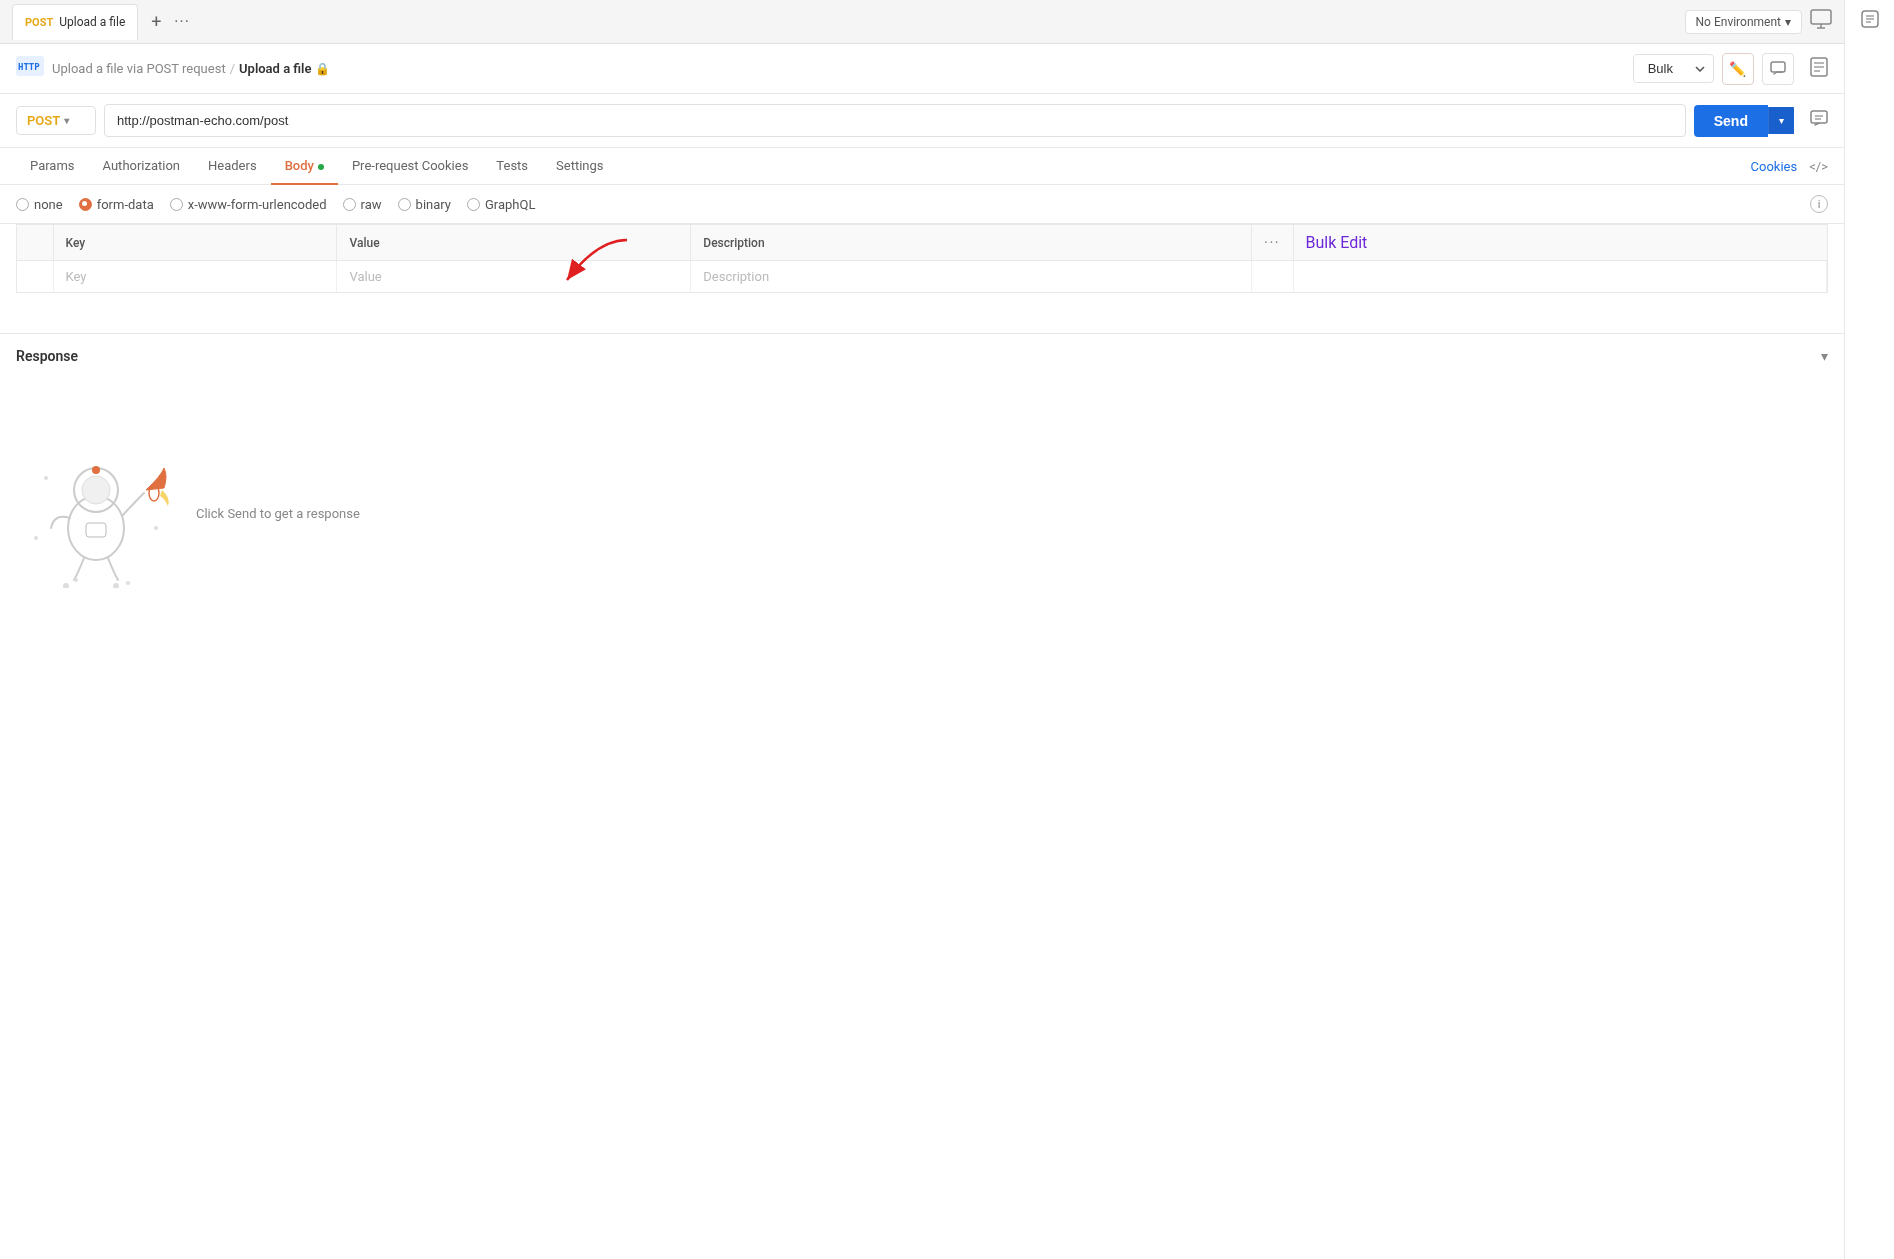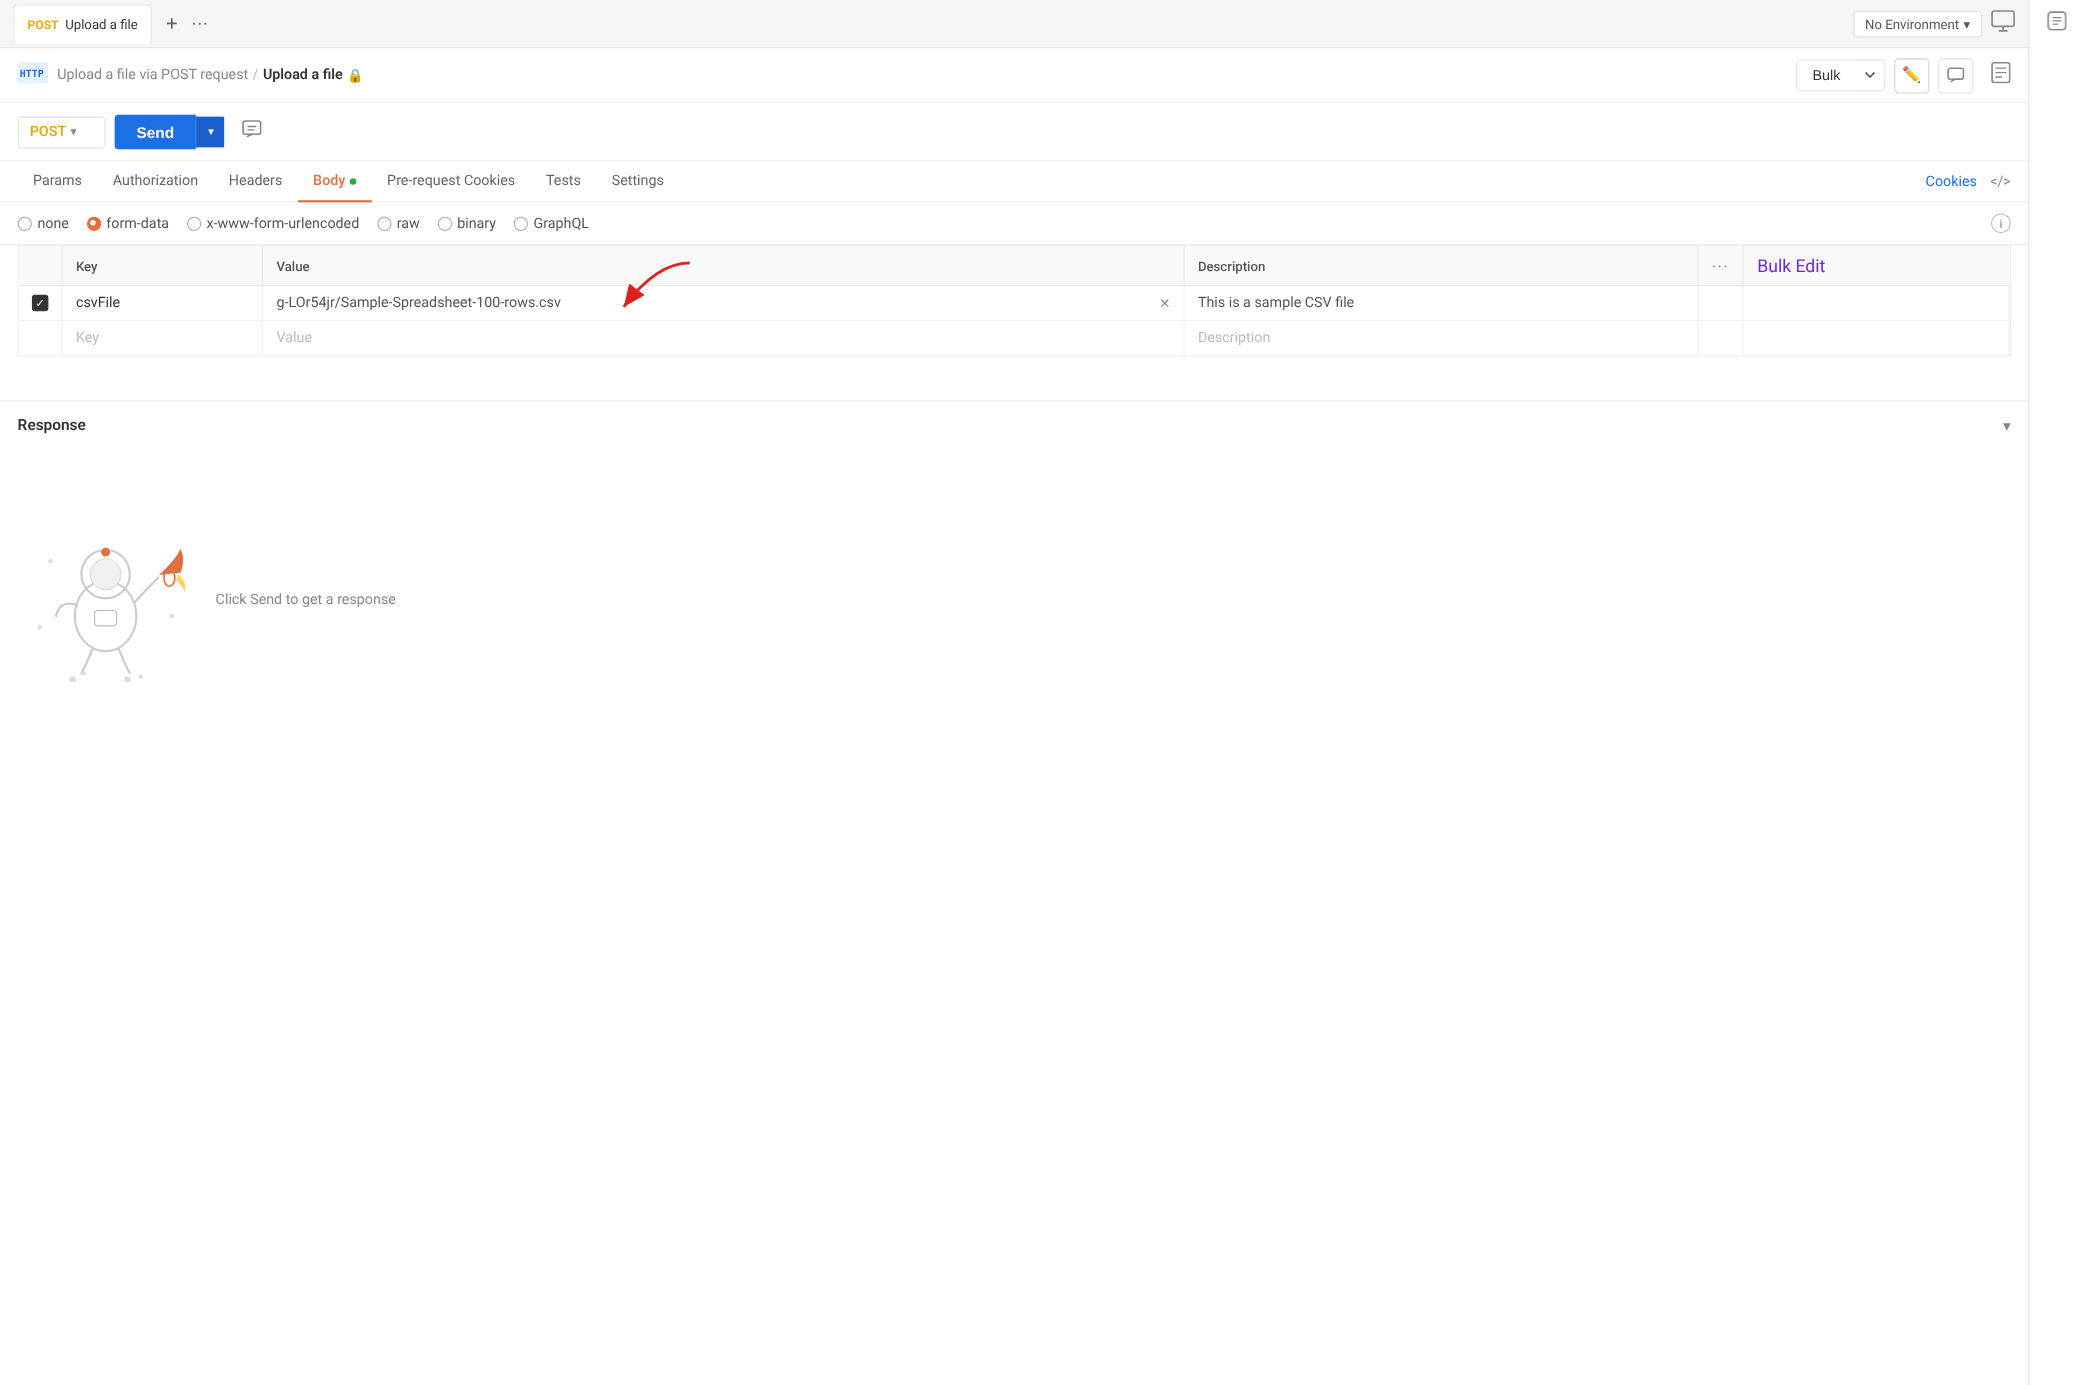--- a/index.html
+++ b/index.html
@@ -168,20 +168,21 @@
         <line x1="4" y1="14" x2="10" y2="14" stroke="#888" stroke-width="1.2"></line>
       </svg>
     </div>
   </div>
 
   <div class="url-bar">
     <div class="method-selector">
       <span>POST</span>
       <span class="method-dropdown">▾</span>
     </div>
+    <input class="url-input" type="text" value="http://postman-echo.com/post" style="">
     <div class="send-btn">
       <button class="send-btn-main">Send</button>
       <button class="send-btn-arrow">▾</button>
     </div>
     <div class="sidebar-chat-icon">
       <svg width="18" height="18" viewBox="0 0 18 18" fill="none">
         <rect x="1" y="1" width="16" height="12" rx="2" stroke="#888" stroke-width="1.5"></rect>
         <path d="M5 15l4-2" stroke="#888" stroke-width="1.5" stroke-linecap="round"></path>
         <line x1="5" y1="6" x2="13" y2="6" stroke="#888" stroke-width="1.2"></line>
         <line x1="5" y1="9" x2="11" y2="9" stroke="#888" stroke-width="1.2"></line>
@@ -249,39 +250,20 @@
           <th style="width:24px; border-right: 1px solid #e8e8e8;">
             <span class="more-options">···</span>
           </th>
           <th style="border-right:none;">
             <span class="bulk-edit">Bulk Edit</span>
           </th>
         </tr>
       </thead>
       <tbody>
 
-        <tr>
-          <td style="width:36px; text-align:center;">
-            <div class="checkbox checked"></div>
-          </td>
-          <td class="key-cell">
-            <span>csvFile</span>
-          </td>
-          <td>
-            <div class="value-cell">
-              <span class="file-value">g-LOr54jr/Sample-Spreadsheet-100-rows.csv</span>
-              <span class="remove-file">✕</span>
-            </div>
-          </td>
-          <td class="description-cell">
-            <span>This is a sample CSV file</span>
-          </td>
-          <td></td>
-          <td></td>
-        </tr>
 
         <tr>
           <td style="width:36px;"></td>
           <td>
             <span class="placeholder-cell">Key</span>
           </td>
           <td>
             <span class="placeholder-cell">Value</span>
           </td>
           <td>

